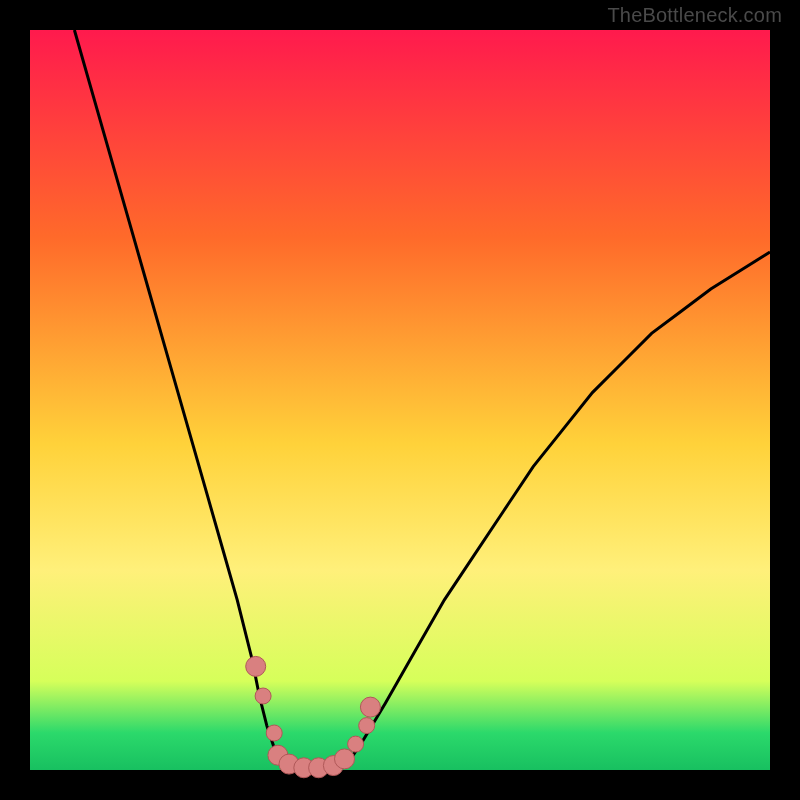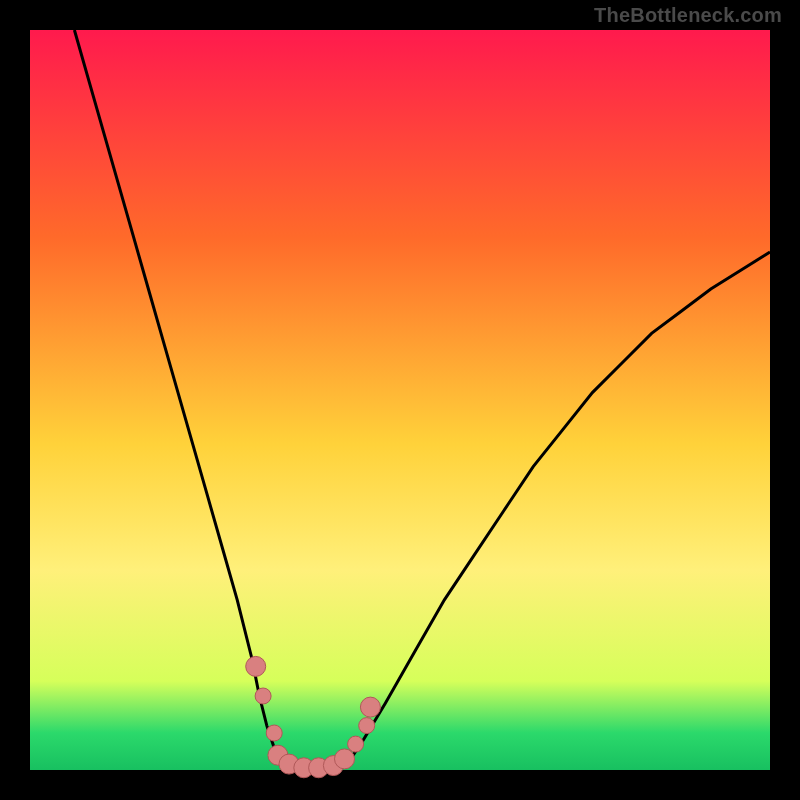--- a/index.html
+++ b/index.html
@@ -16,21 +16,21 @@
     width: 800px;
     height: 800px;
     background: #000;
   }
   .watermark {
     position: absolute;
     top: 4px;
     right: 18px;
     color: #4a4a4a;
     font-size: 20px;
-    font-weight: 700;
+    font-weight: 400;
     letter-spacing: 0.2px;
     z-index: 10;
     user-select: none;
   }
   svg {
     display: block;
   }
 </style>
 </head>
 <body>

